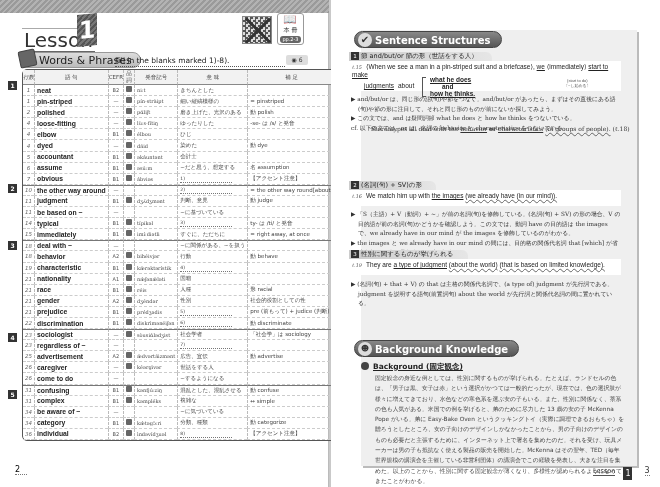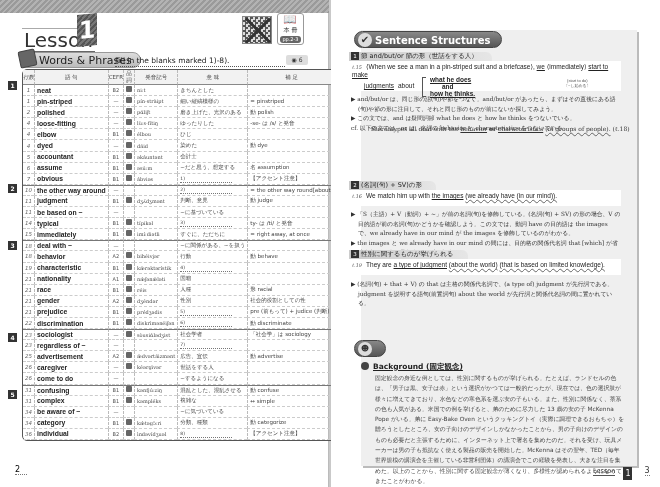--- a/index.html
+++ b/index.html
@@ -444,20 +444,21 @@
   </div>
   <div class="ex" style="top:259px;height:16px">
     <span class="ln">ℓ.19</span><span>They are</span> <span class="u">a type of judgment</span> <span class="uw">(about the world)</span> <span class="uw">(that is based on limited knowledge).</span>
   </div>
   <div class="bullets" style="top:280px" id="b3">
       <p><span>▶ </span><span>(名詞(句) + that + V) の that は主格の関係代名詞で、(a type of) judgment が先行詞である。judgment を説明する語句(前置詞句) about the world が先行詞と関係代名詞の間に置かれている。</span></p>
     </div>
 
   <div class="bg-badge">
     <span class="ic">☻</span>
+    <span>Background Knowledge</span>
   </div>
   <div class="st-h"><span class="dot"></span><span>Background (固定観念)</span></div>
   <div class="st-body">固定観念の身近な例としては、性別に関するものが挙げられる。たとえば、ランドセルの色は、「男子は黒、女子は赤」という選択がかつては一般的だったが、現在では、色の選択肢が様々に増えてきており、水色などの寒色系を選ぶ女の子もいる。また、性別に関係なく、茶系の色も人気がある。米国での例を挙げると、弟のために尽力した 13 歳の女の子 McKenna Pope がいる。弟に Easy-Bake Oven というクッキングトイ（実際に調理できるおもちゃ）を贈ろうとしたところ、女の子向けのデザインしかなかったことから、男の子向けのデザインのものも必要だと主張するために、インターネット上で署名を集めたのだ。それを受け、玩具メーカーは男の子も抵抗なく使える製品の販売を開始した。McKenna はその翌年、TED（毎年世界規模の講演会を主催している非営利団体）の講演会でこの経験を発表し、大きな注目を集めた。以上のことから、性別に関する固定観念が薄くなり、多様性が認められるようになってきたことがわかる。</div>
 
   <div class="footer-r">
     <span class="ls">Lesson</span>
     <span class="bk">1</span>
     <span class="pn">3</span>
   </div>
 </div>

